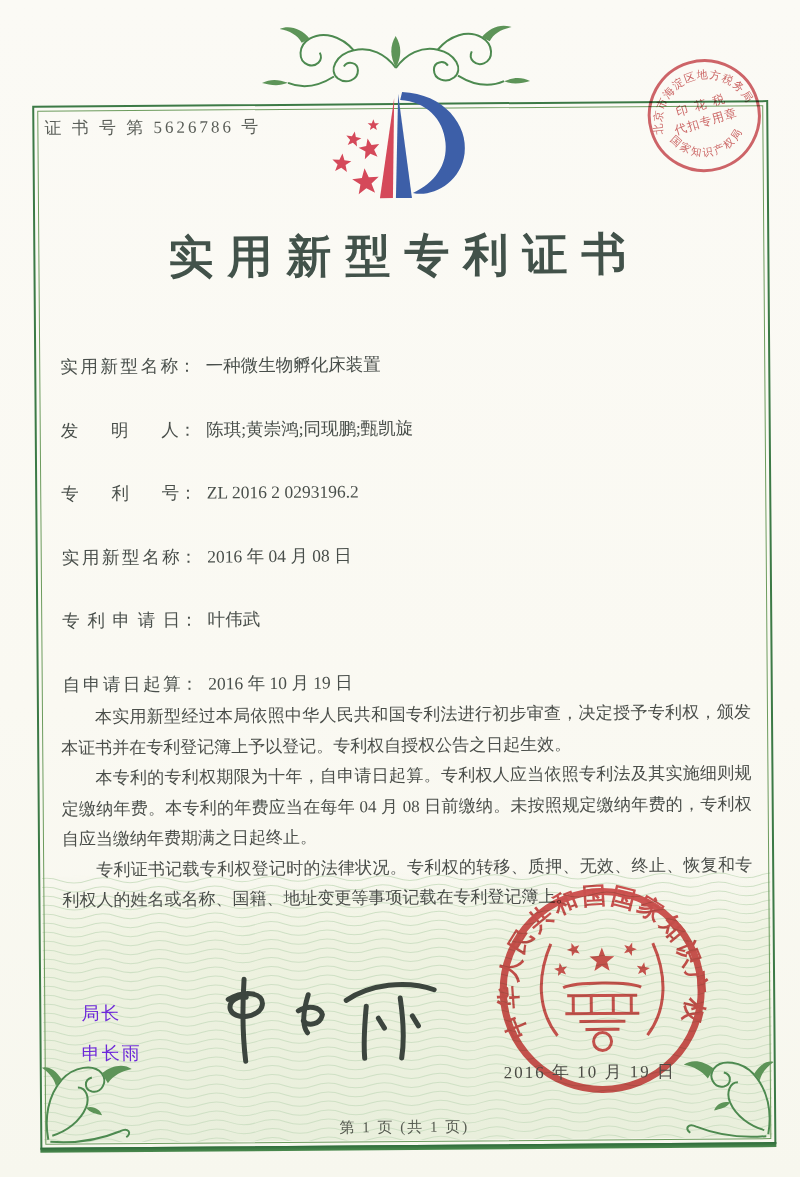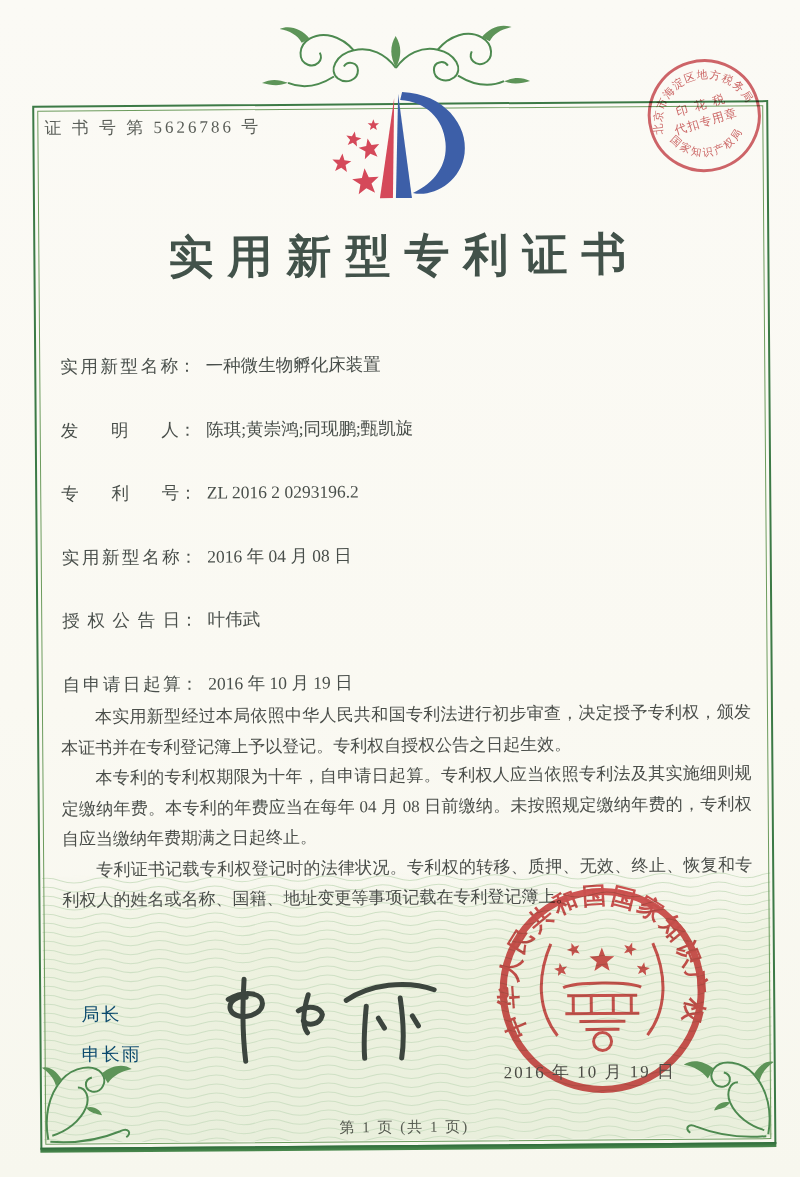--- a/index.html
+++ b/index.html
@@ -43,23 +43,23 @@
   .field-label{display:inline-block;width:118px;text-align:justify;
     text-align-last:justify;vertical-align:bottom;}
   .field-colon{margin-right:10px;}
 
   
   .paras{position:absolute;left:60px;right:50px;top:700px;font-size:17px;
     line-height:30.5px;text-align:justify;color:#4a4e4a;}
   .paras p{margin:0;text-indent:2em;}
 
   
-  .director{position:absolute;left:78px;top:992px;font-size:18px;color:#0c4a6e;
+  .director{position:absolute;left:78px;top:992px;font-size:18px;color:#6d28d9;
     line-height:40px;letter-spacing:2px;
-    font-family:Liberation Sans, sans-serif;}
+    font-family:Liberation Mono, monospace;}
   .signature{position:absolute;left:205px;top:968px;}
   .signature path{fill:none;stroke:#3c453e;stroke-width:5;stroke-linecap:round;}
 
   
   .big-seal{position:absolute;left:492px;top:885px;opacity:.9;mix-blend-mode:multiply;}
   .big-seal .ink{stroke:#ce4343;fill:none;}
   .big-seal text{fill:#c93e3e;font-weight:bold;font-family:"Liberation Serif",serif;}
   .seal-date{position:absolute;left:500px;top:1062px;font-size:17px;
     letter-spacing:2px;color:#4b4b45;}
 
@@ -189,21 +189,21 @@
     <div class="field-row">
       <span class="field-label">发明人</span><span class="field-colon">：</span><span>陈琪;黄崇鸿;同现鹏;甄凯旋</span>
     </div>
     <div class="field-row">
       <span class="field-label">专利号</span><span class="field-colon">：</span><span>ZL 2016 2 0293196.2</span>
     </div>
     <div class="field-row">
       <span class="field-label">实用新型名称</span><span class="field-colon">：</span><span>2016 年 04 月 08 日</span>
     </div>
     <div class="field-row">
-      <span class="field-label">授权公告日</span><span class="field-colon">：</span><span>叶伟武</span>
+      <span class="field-label">专利申请日</span><span class="field-colon">：</span><span>叶伟武</span>
     </div>
     <div class="field-row">
       <span class="field-label">自申请日起算</span><span class="field-colon">：</span><span>2016 年 10 月 19 日</span>
     </div>
   </div>
 
   <div class="paras">
     <p>本实用新型经过本局依照中华人民共和国专利法进行初步审查，决定授予专利权，颁发本证书并在专利登记簿上予以登记。专利权自授权公告之日起生效。</p>
     <p>本专利的专利权期限为十年，自申请日起算。专利权人应当依照专利法及其实施细则规定缴纳年费。本专利的年费应当在每年 04 月 08 日前缴纳。未按照规定缴纳年费的，专利权自应当缴纳年费期满之日起终止。</p>
     <p>专利证书记载专利权登记时的法律状况。专利权的转移、质押、无效、终止、恢复和专利权人的姓名或名称、国籍、地址变更等事项记载在专利登记簿上。</p>

